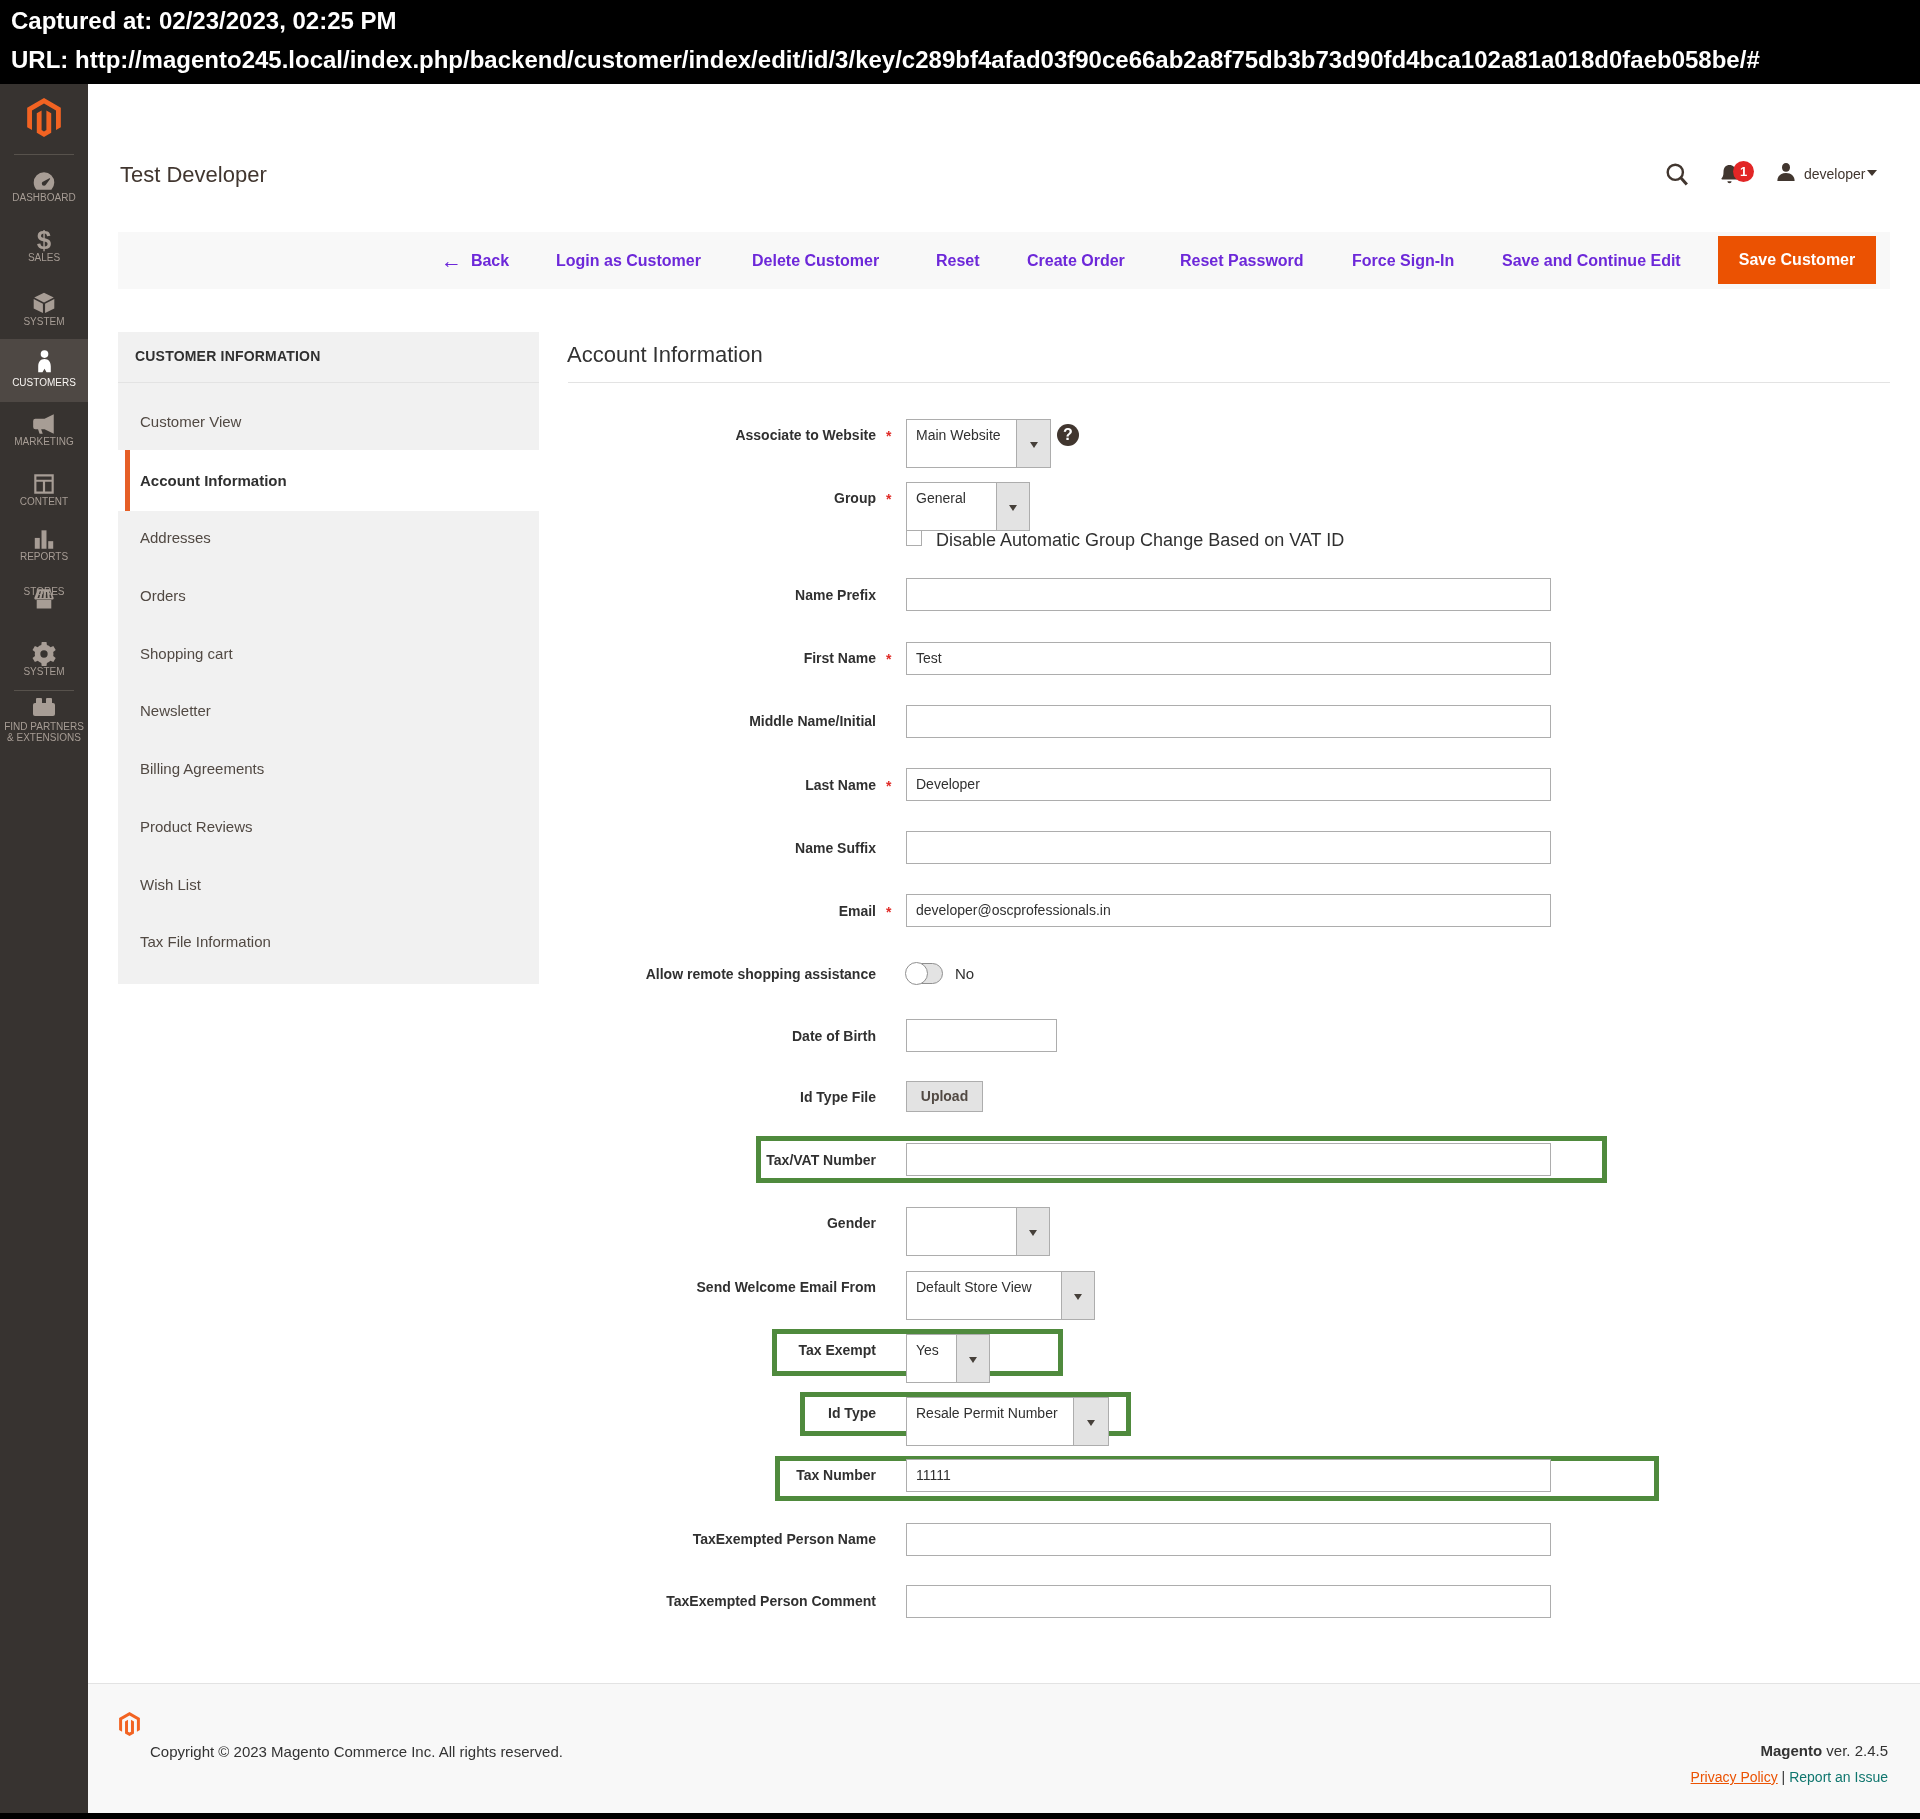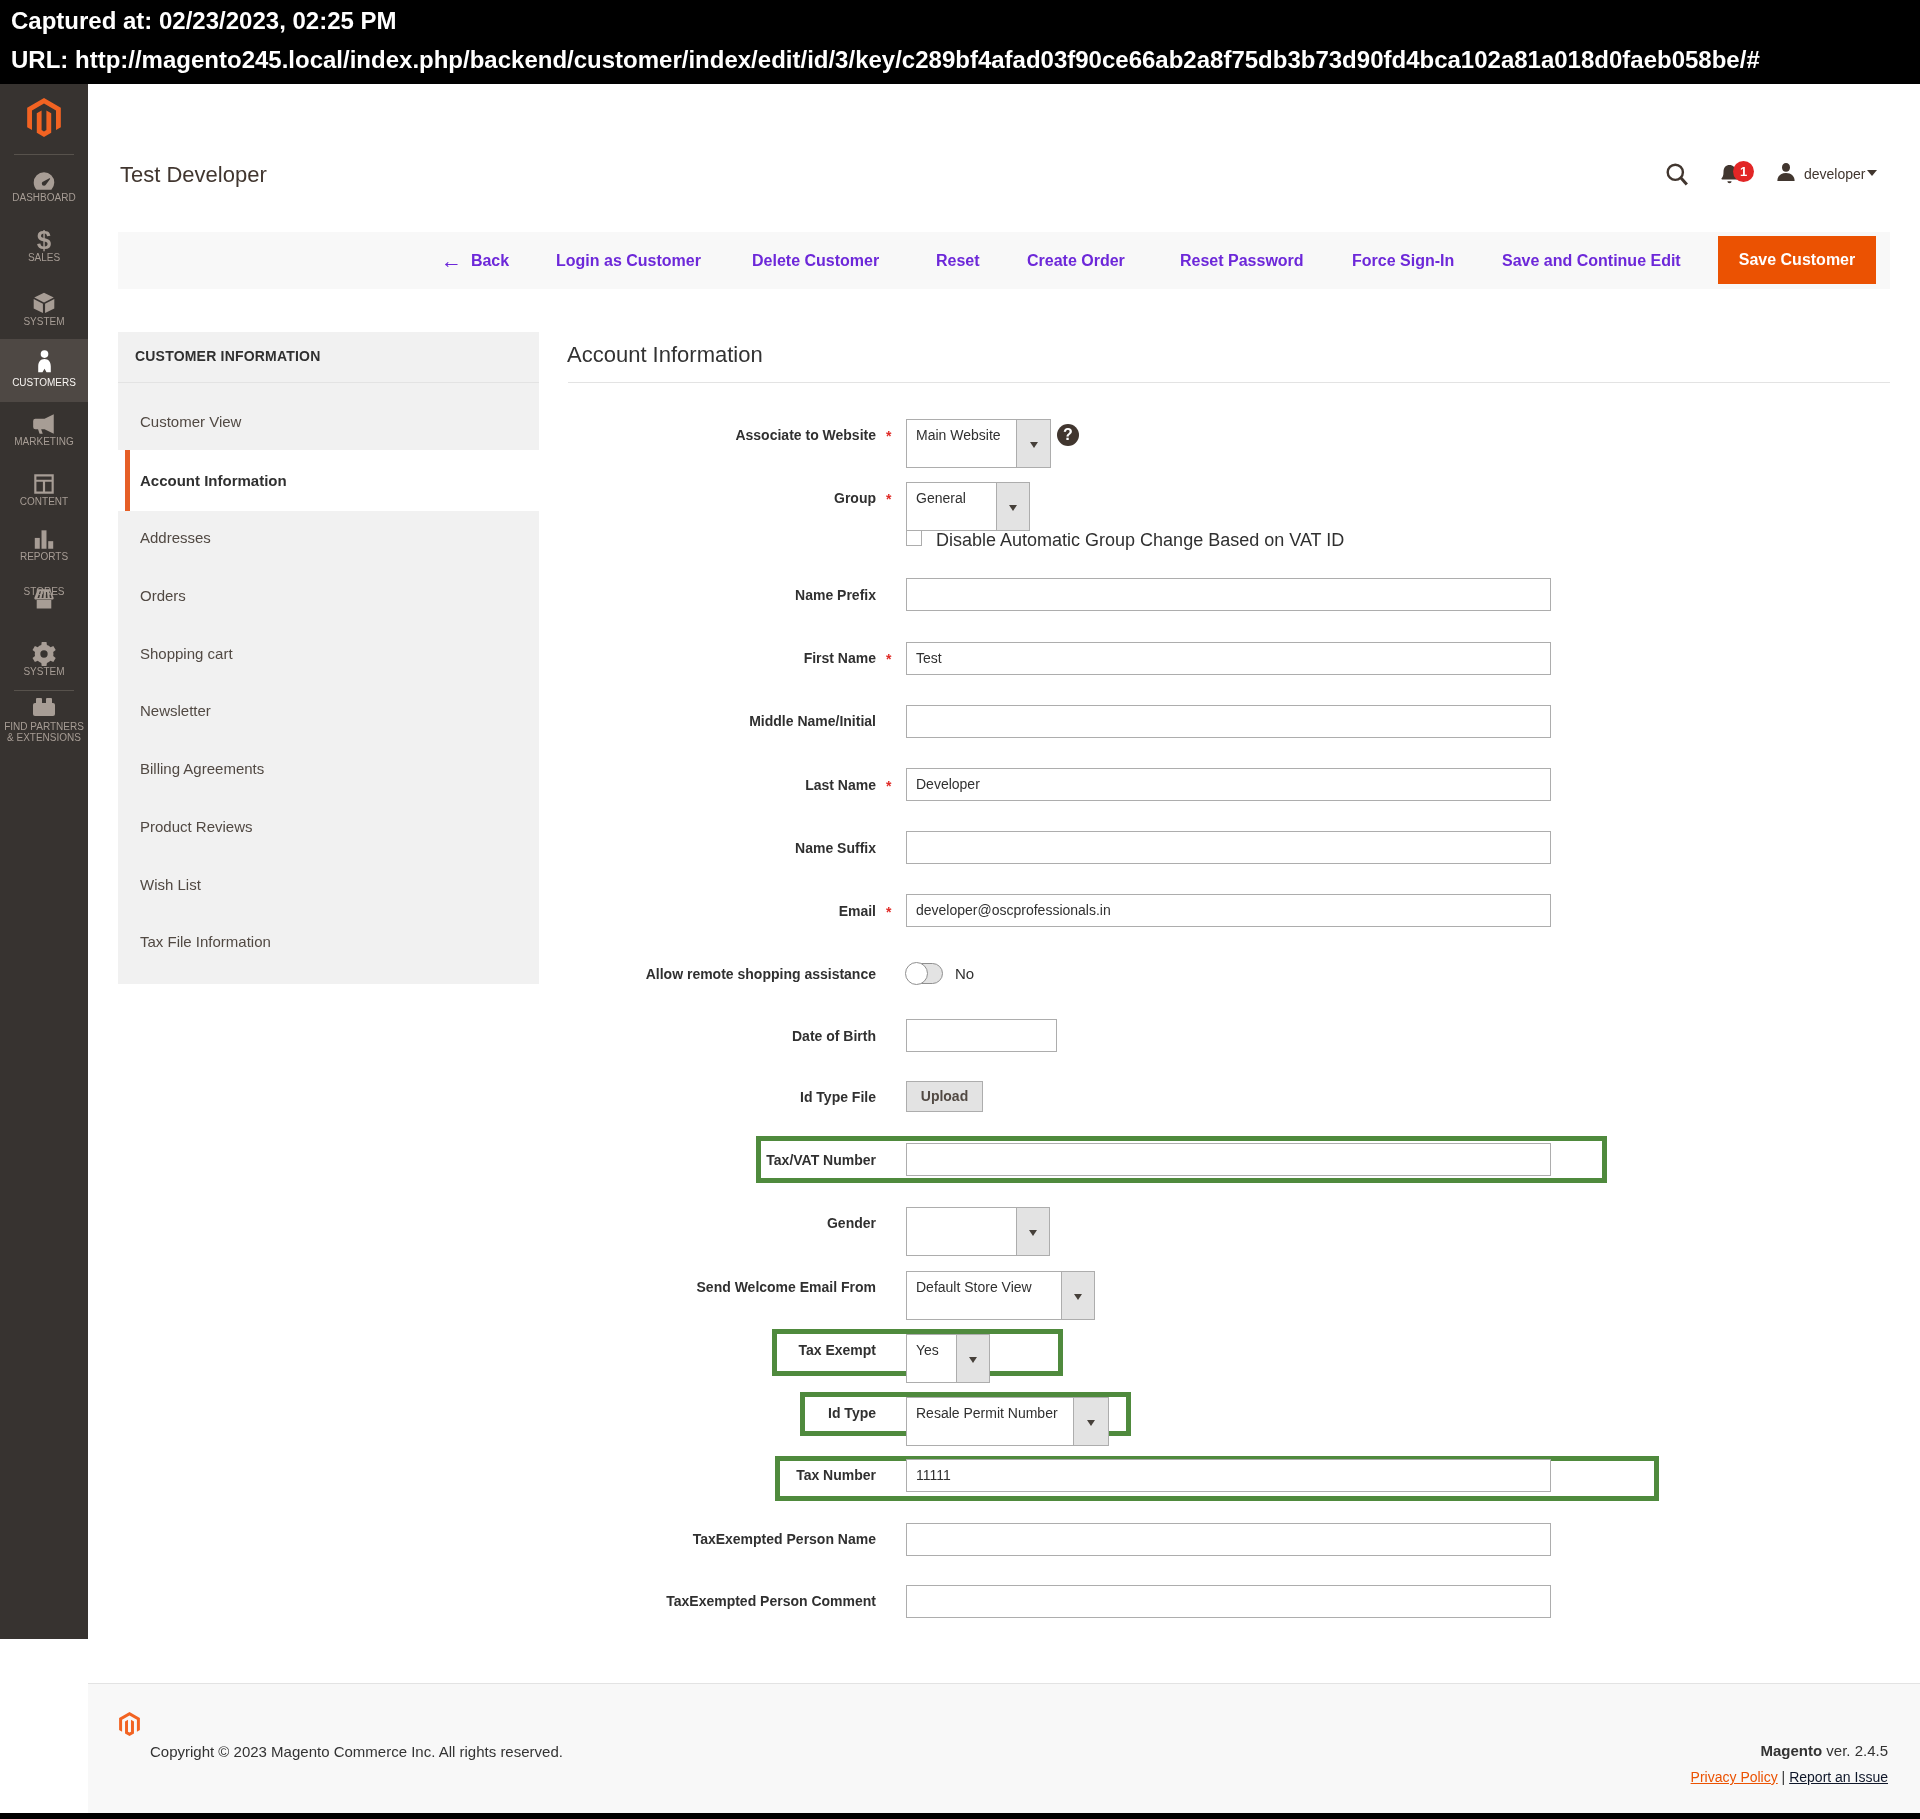--- a/index.html
+++ b/index.html
@@ -4,21 +4,21 @@
 <style>
 html,body{margin:0;padding:0}
 body{width:1920px;height:1819px;position:relative;font-family:"Liberation Sans",sans-serif;background:#fff;overflow:hidden}
 .abs{position:absolute}
 
 .capbar{position:absolute;left:0;top:0;width:1920px;height:84px;background:#000;color:#fff;font-weight:bold;z-index:5}
 .capbar div{position:absolute;left:11px;font-size:24px;white-space:nowrap}
 
 .botbar{position:absolute;left:0;top:1813px;width:1920px;height:6px;background:#000;z-index:5}
 
-.nav{position:absolute;left:0;top:84px;width:88px;height:1555px;background:#373330;z-index:4}
+.nav{position:absolute;left:0;top:84px;width:88px;height:1729px;background:#373330;z-index:4}
 .nav .sep{position:absolute;left:14px;width:60px;height:1px;background:#57524c}
 .nav-item{position:absolute;left:0;width:88px;text-align:center;color:#a79d95;font-size:10px;line-height:11px}
 .nav .ic{position:absolute;left:0;width:88px;text-align:center}
 .nav-active{position:absolute;left:0;top:339px;width:88px;height:63px;background:#4e4844}
 
 .h1t{position:absolute;left:120px;top:162px;font-size:22px;color:#41362f;white-space:nowrap}
 
 .tbar{position:absolute;left:118px;top:232px;width:1772px;height:57px;background:#f8f8f8}
 .tbtn{position:absolute;top:0;height:57px;line-height:57px;font-size:16px;font-weight:bold;color:#6d28d9;white-space:nowrap}
 .savebtn{position:absolute;left:1718px;top:236px;width:158px;height:48px;background:#eb5202;color:#fff;font-size:16px;font-weight:bold;text-align:center;line-height:48px}
@@ -235,13 +235,13 @@
 <div class="lbl" style="top:1531px">TaxExempted Person Name</div>
 <div class="inp" style="top:1523px"></div>
 <div class="lbl" style="top:1593px">TaxExempted Person Comment</div>
 <div class="inp" style="top:1585px"></div>
 <div class="foot"></div>
 <svg class="abs" style="left:119px;top:1712px" width="21" height="24" viewBox="0 0 448 512">
     <path fill="#f26322" d="M445.7 127.9V384l-63.4 36.5V164.7L224 73.1 65.7 164.7l.4 255.9L2.3 384V128.1L224.2 0l221.5 127.9zM255.6 420.5L224 438.9l-31.8-18.2v-256l-63.3 36.6.1 255.9 94.9 54.9 95.1-54.9v-256l-63.4-36.6v255.9z"></path>
   </svg>
 <div class="abs" style="left:150px;top:1743px;font-size:15px;color:#333">Copyright © 2023 Magento Commerce Inc. All rights reserved.</div>
 <div class="abs" style="right:32px;top:1742px;font-size:15px;color:#333"><b>Magento</b> ver. 2.4.5</div>
-<div class="abs" style="right:32px;top:1769px;font-size:14px;color:#303030"><span style="color:#eb5202;text-decoration:underline">Privacy Policy</span> | <span style="color:#0f172a;text-decoration:underline">Report an Issue</span></div>
+<div class="abs" style="right:32px;top:1769px;font-size:14px;color:#303030"><span style="color:#eb5202;text-decoration:underline">Privacy Policy</span> | <span style="color:#0f766e;">Report an Issue</span></div>
 
 </body></html>

